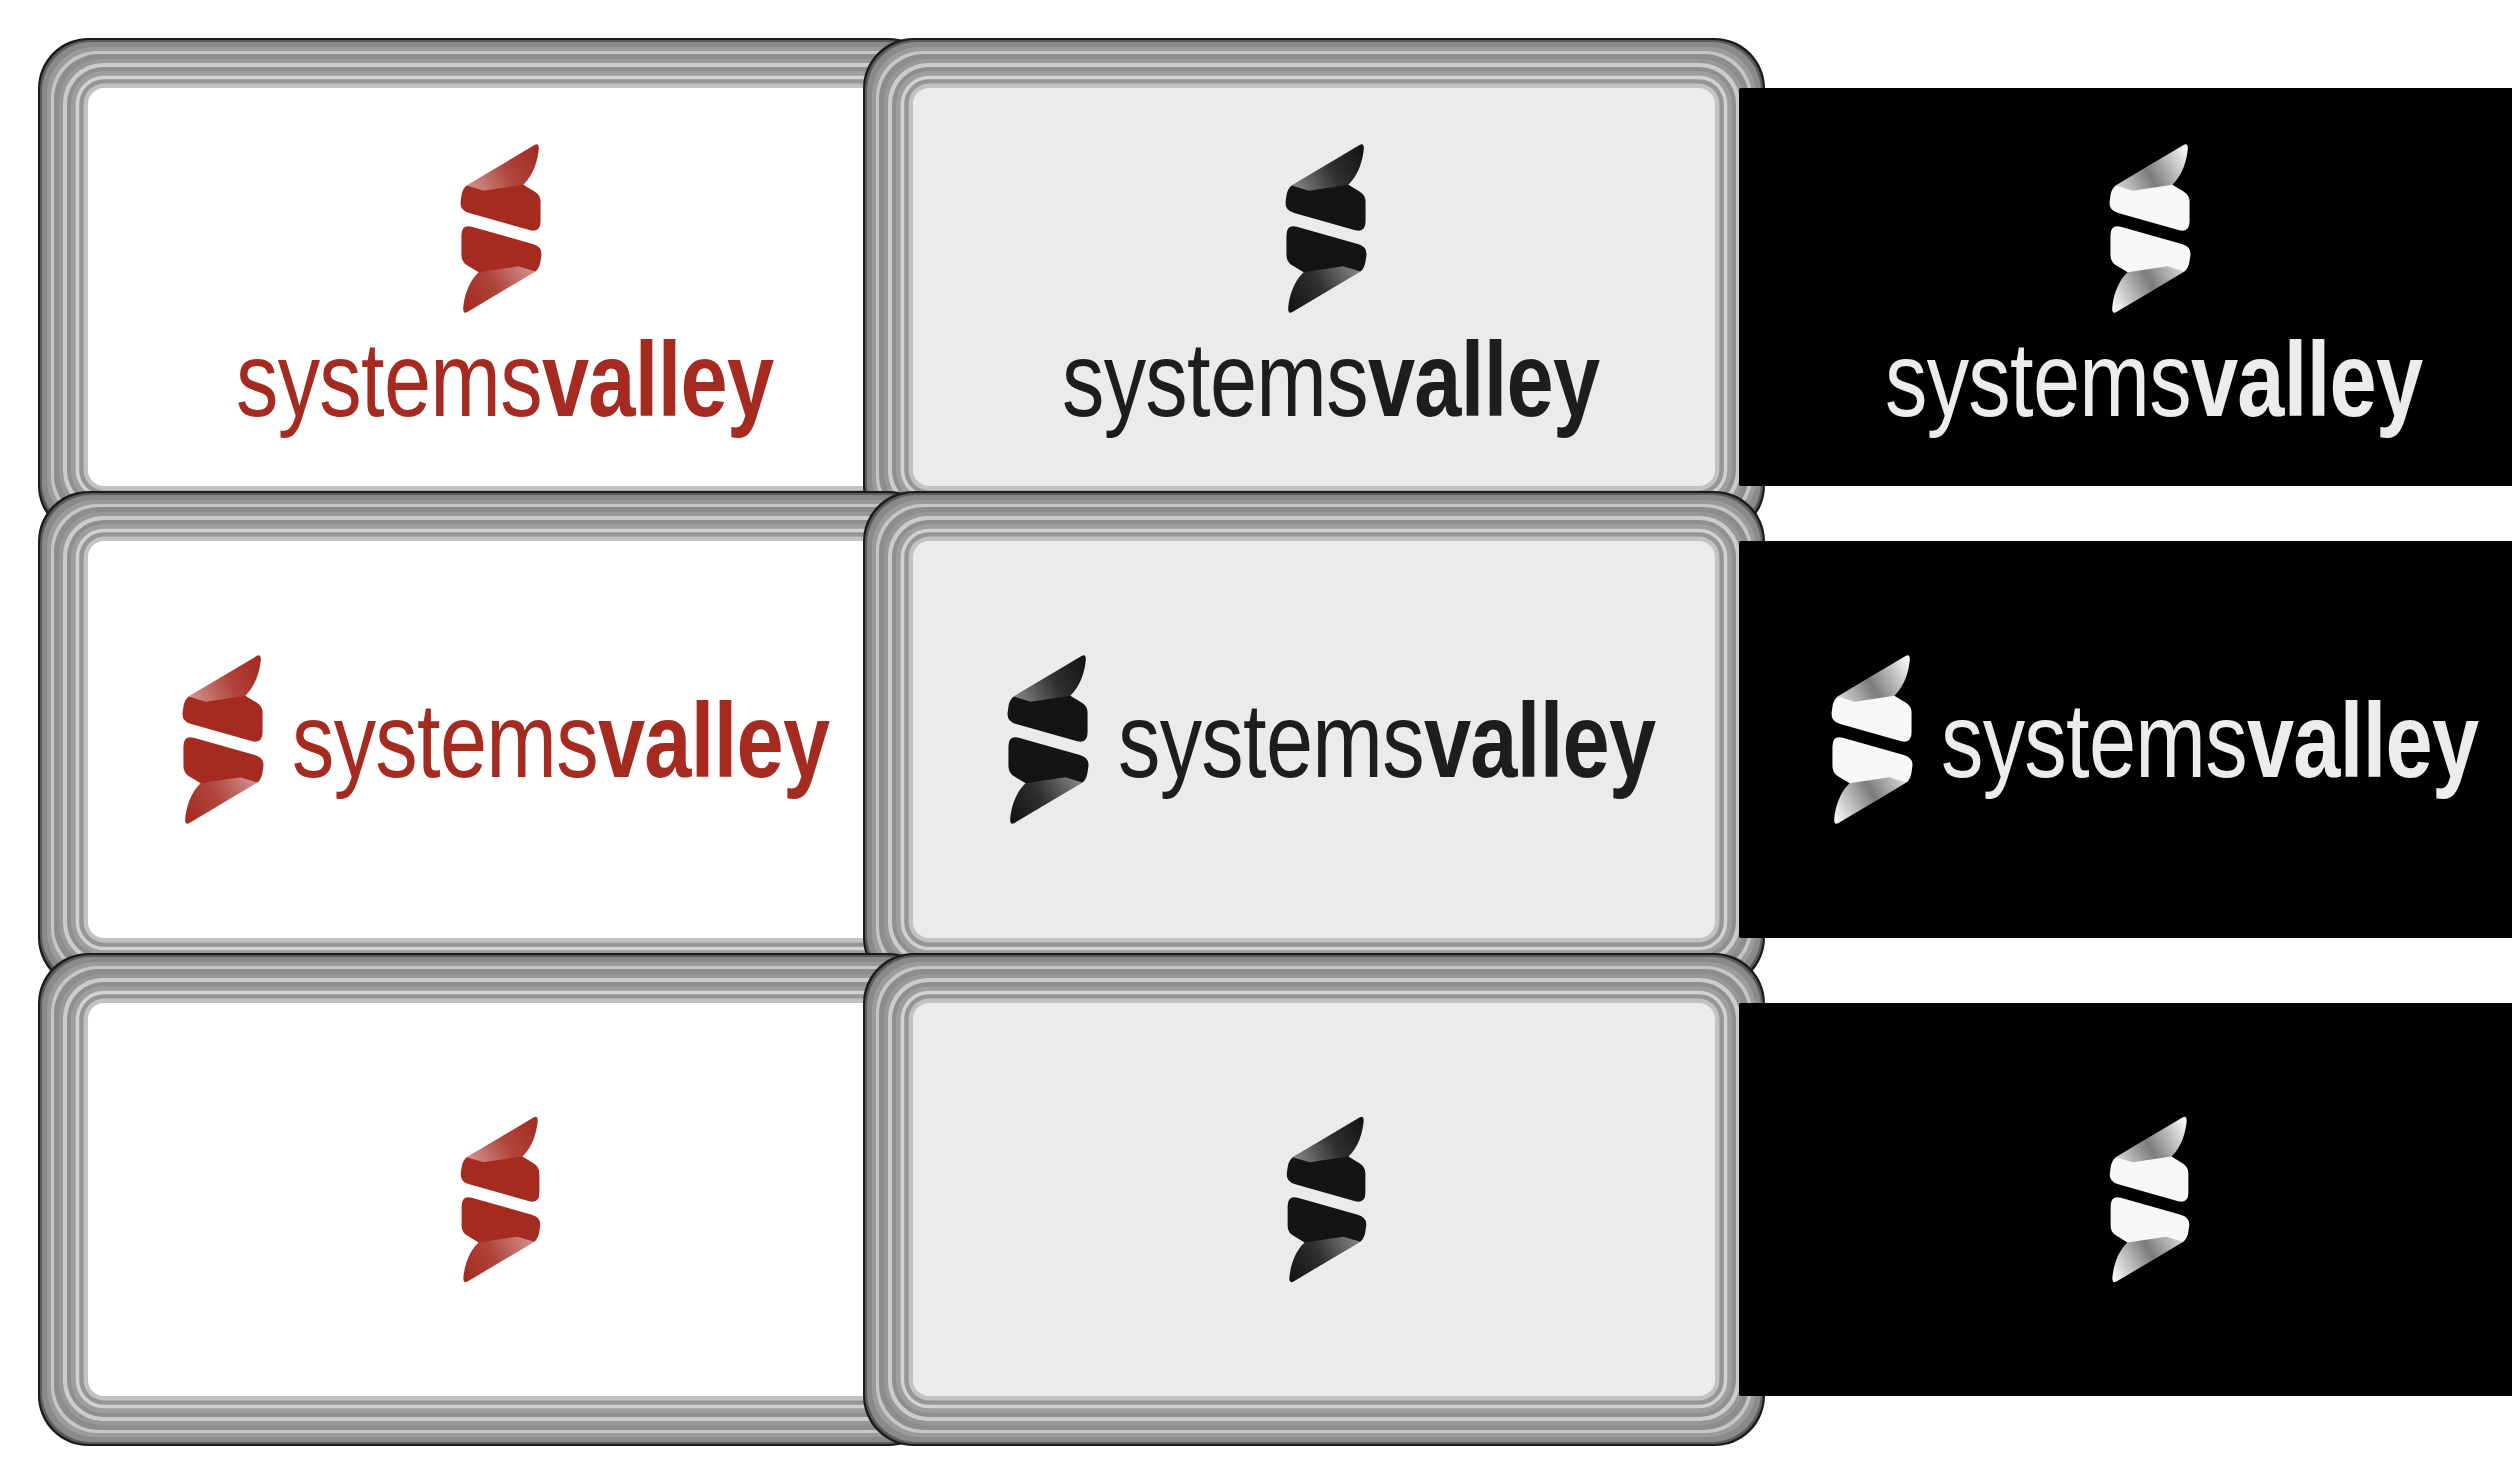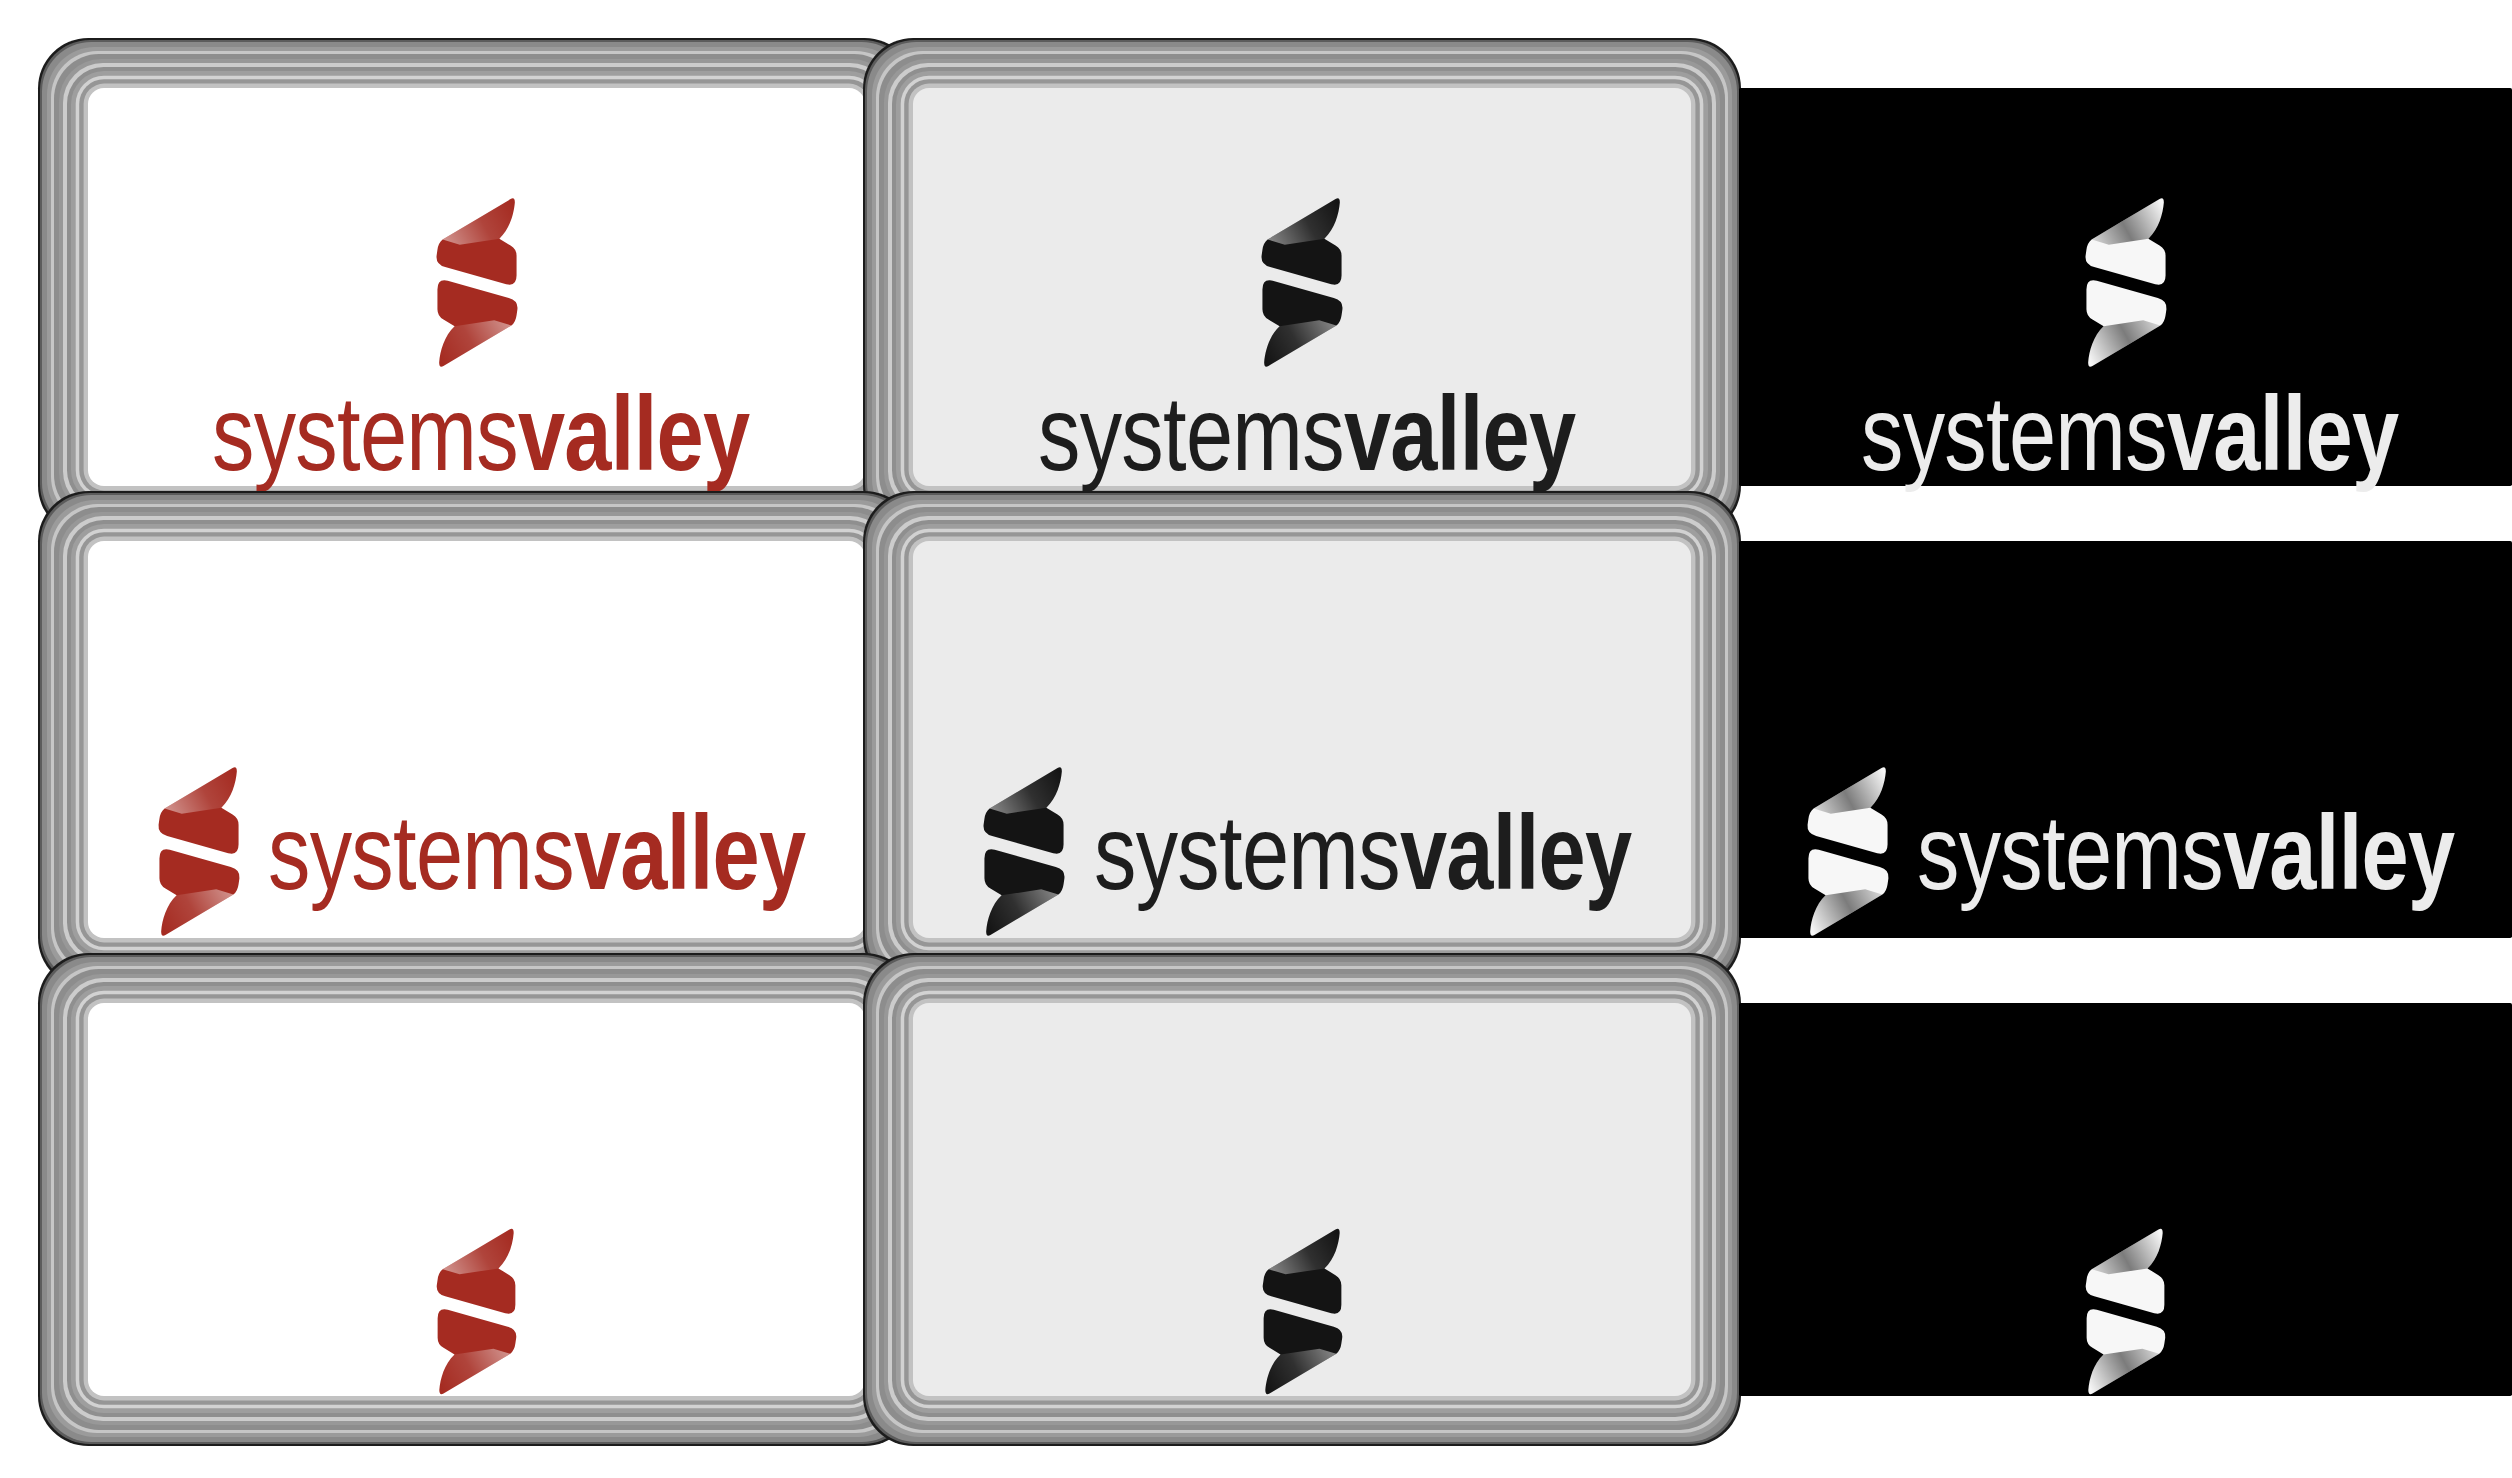--- a/index.html
+++ b/index.html
@@ -4,21 +4,21 @@
 <style>
   html,body{margin:0;padding:0;}
   body{
     width:2512px;height:1479px;
     background:#ffffff;
     font-family:"Liberation Sans","DejaVu Sans",sans-serif;
     overflow:hidden;position:relative;
   }
   .canvas{position:absolute;inset:0;}
   
-  .card{position:absolute;display:flex;align-items:flex-end;justify-content:center;}
+  .card{position:absolute;display:flex;align-items:center;justify-content:center;padding-left:24px;}
   .card.framed{
     border-radius:16px;
     box-shadow:
       0 0 0 4.4px  #c2c2c2,
       0 0 0 8.8px #969696,
       0 0 0 12.3px #d2d2d2,
       0 0 0 17px #9e9e9e,
       0 0 0 21px #8f8f8f,
       0 0 0 25px #cccccc,
       0 0 0 29px #989898,

